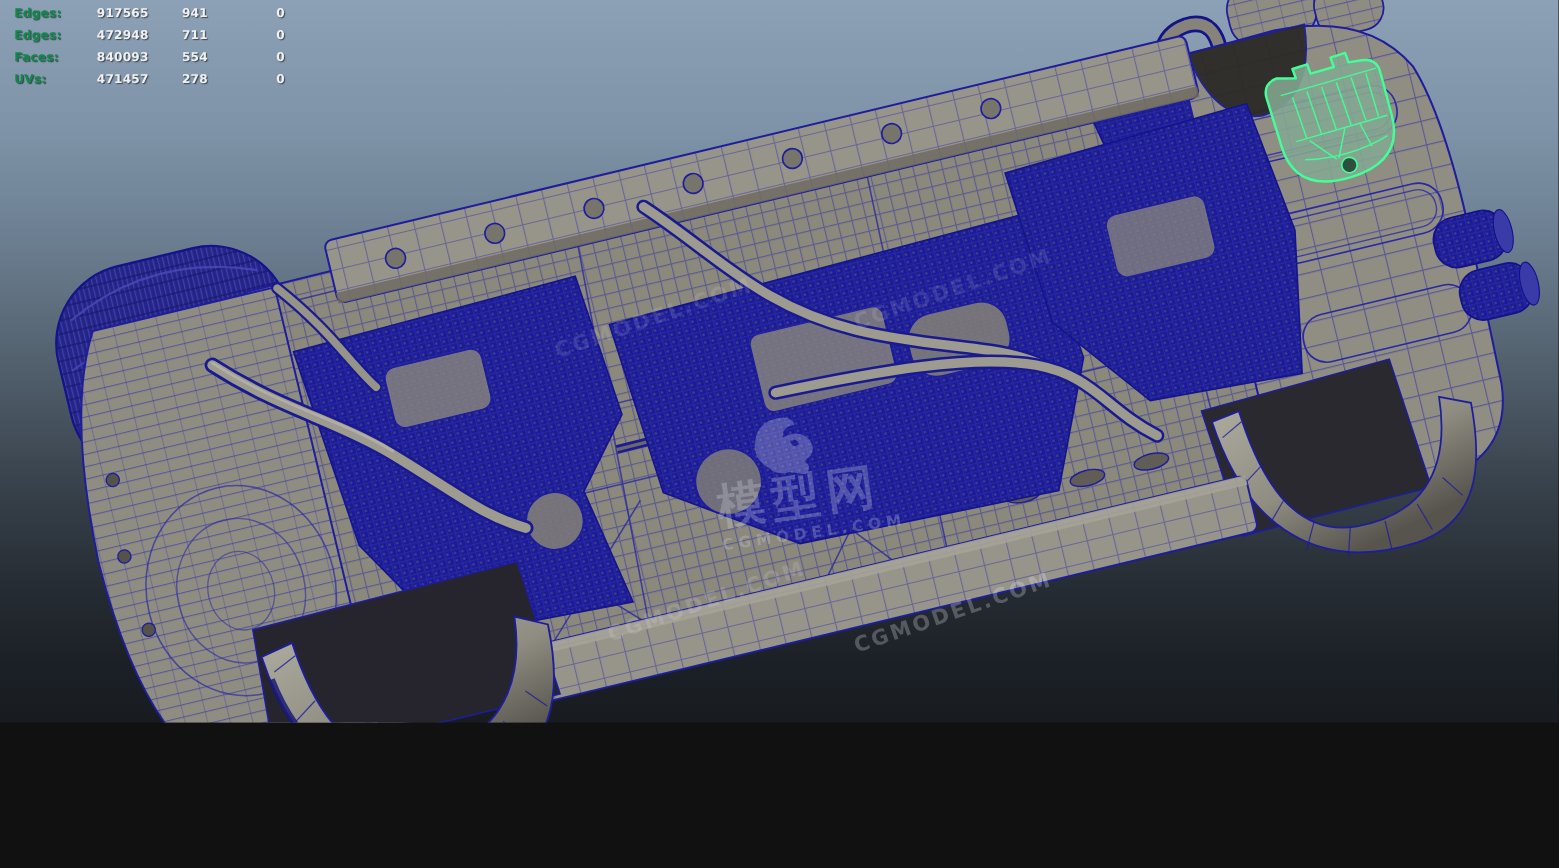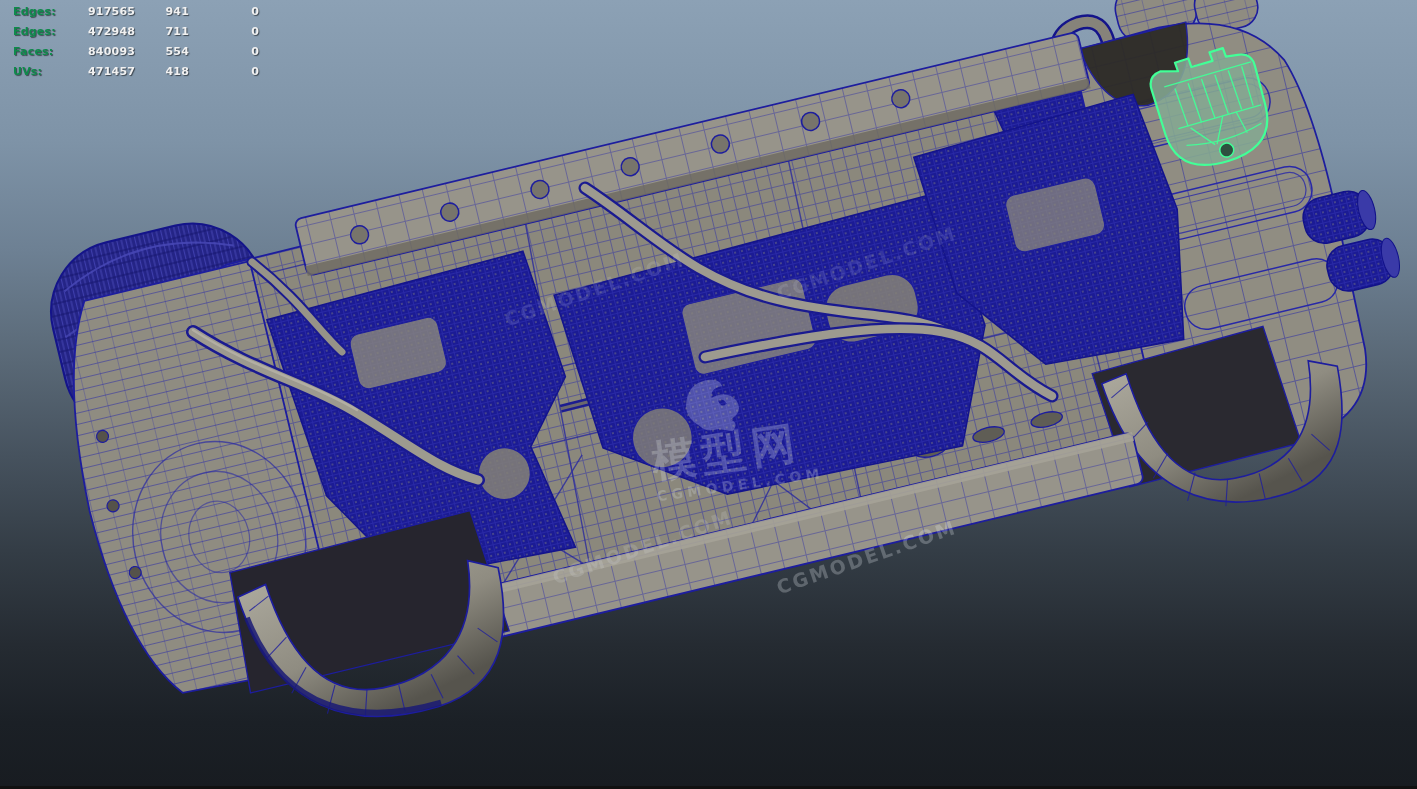--- a/index.html
+++ b/index.html
@@ -1,17 +1,17 @@
 <!DOCTYPE html>
 <html><head>
 <meta charset="utf-8">
 <style>
   html,body{margin:0;padding:0;background:#111;}
   .viewport{
-    position:relative;width:1417px;height:786px;overflow:hidden;
+    position:relative;width:1417px;height:657px;overflow:hidden;
     font-family:"DejaVu Sans","Liberation Sans",sans-serif;
     background:linear-gradient(to bottom,
       #8ca1b5 0%, #7e93a7 18%, #6d8093 32%, #596876 46%,
       #46525e 58%, #343d46 70%, #252b32 82%, #1b2026 92%, #181c21 100%);
   }
   .model-layer{position:absolute;left:0;top:0;}
   
   .hud{
     position:absolute;left:13px;top:1px;z-index:30;
     display:grid;grid-template-columns:75px 36px 65px 70px;
@@ -261,21 +261,21 @@
     <span class="hud-val">711</span>
     <span class="hud-val">0</span>
 
     <span class="hud-label">Faces:</span>
     <span class="hud-val">840093</span>
     <span class="hud-val">554</span>
     <span class="hud-val">0</span>
 
     <span class="hud-label">UVs:</span>
     <span class="hud-val">471457</span>
-    <span class="hud-val">418</span>
+    <span class="hud-val">278</span>
     <span class="hud-val">0</span>
   </div>
 
   <div class="wm wm-1">CGMODEL.COM</div>
   <div class="wm wm-2">CGMODEL.COM</div>
   <div class="wm wm-3">CGMODEL.COM</div>
   <div class="wm wm-4">CGMODEL.COM</div>
 
   <div class="logo-wm">
     <svg class="logo-icon" width="70" height="62" viewBox="0 0 70 62">

